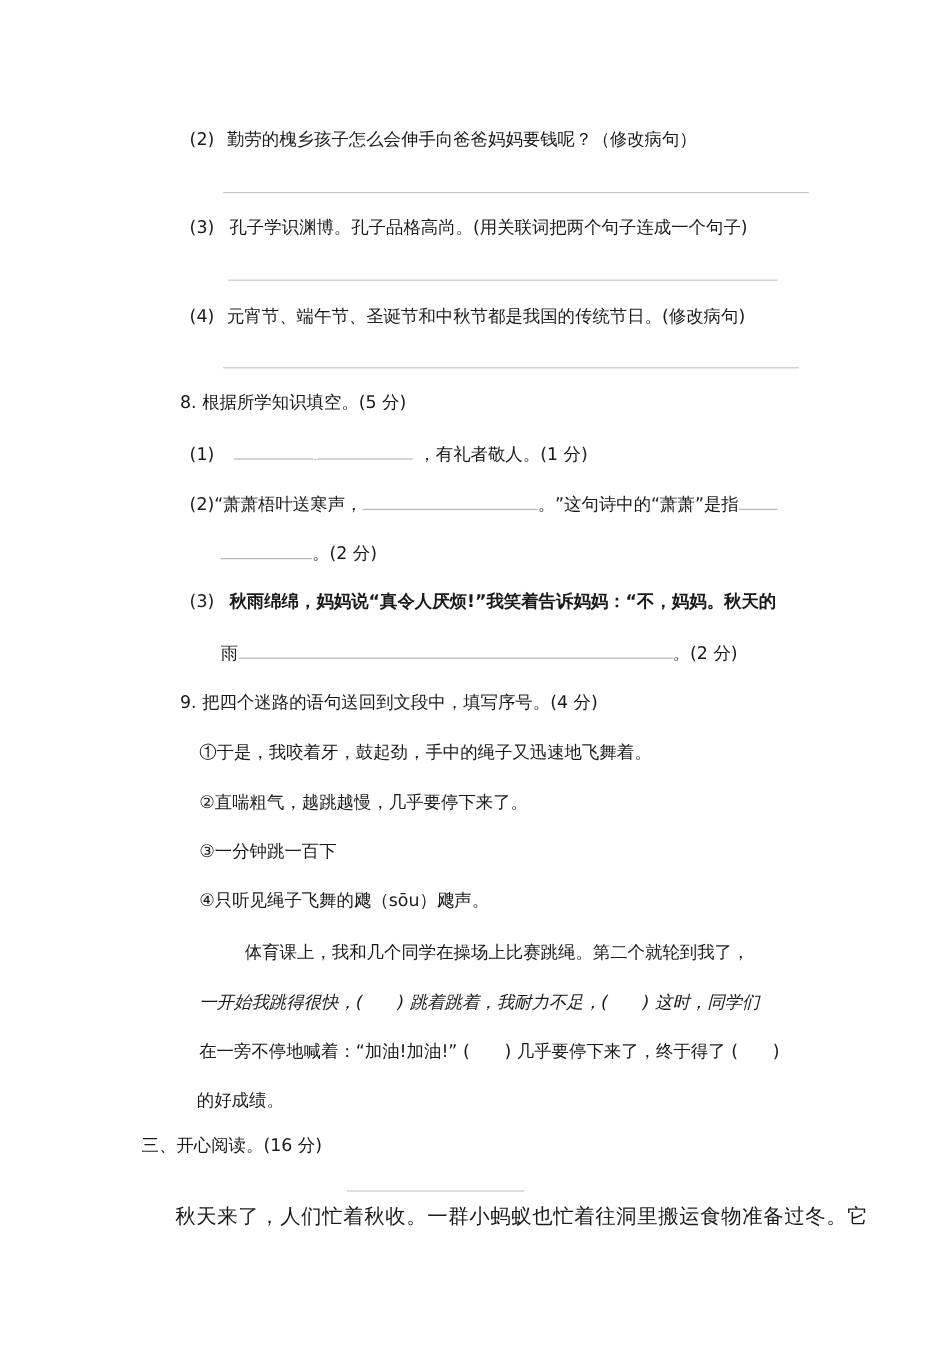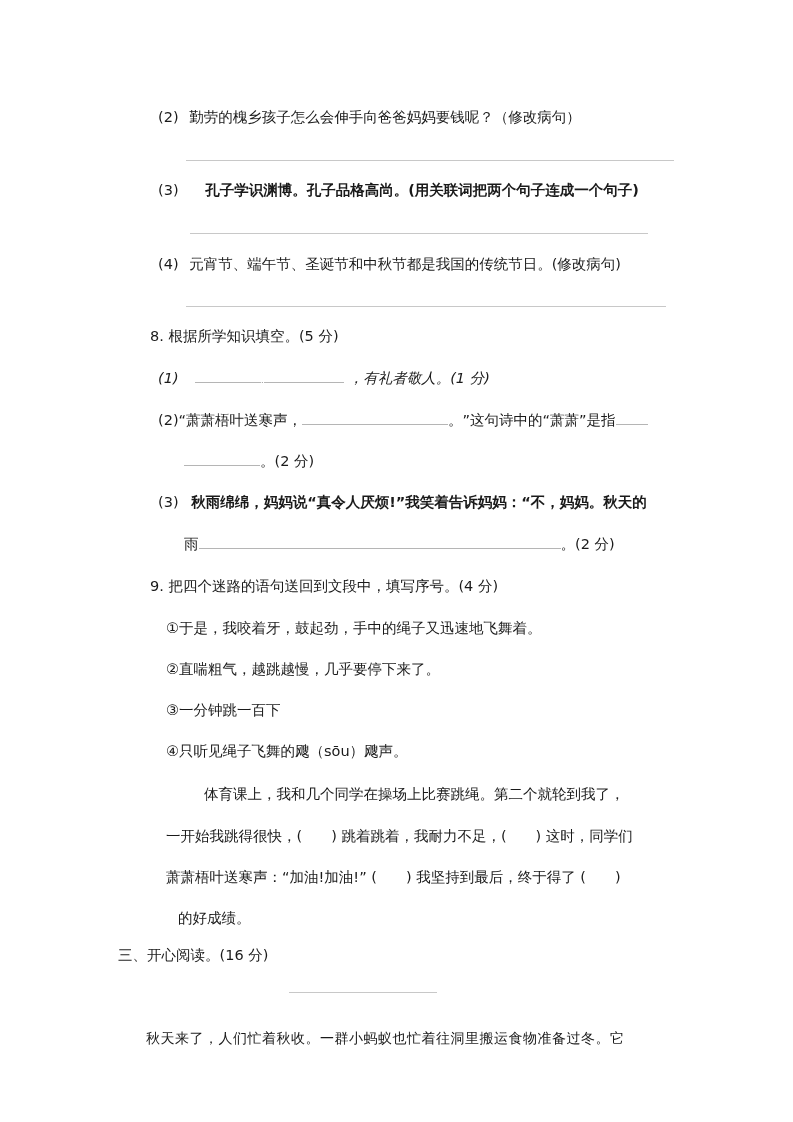--- a/index.html
+++ b/index.html
@@ -1,47 +1,47 @@
 <!DOCTYPE html>
 <html><head>
 <meta charset="utf-8">
 <style>
   html, body { margin: 0; padding: 0; background: #ffffff; }
   body { width: 793px; height: 1122px; position: relative; overflow: hidden;
          font-family: "DejaVu Sans", "Liberation Sans", sans-serif; color: #1a1a1a; }
   .ln { position: absolute; white-space: nowrap; font-size: 14.5px; line-height: 20px; }
   .rule { position: absolute; height: 1px; background: #c8c8c8; }
   .blank { display: inline-block; border-bottom: 1px solid #b5b5b5; height: 14px; vertical-align: baseline; }
-  .serif { font-family: "DejaVu Serif", "Liberation Serif", serif; font-size: 14px; letter-spacing: 0.5px; margin-top: 24px; }
+  .serif { font-family: "DejaVu Serif", "Liberation Serif", serif; font-size: 17px; letter-spacing: 0.5px; }
   .sec { font-size: 14.5px; text-align: right; }
 </style>
 </head>
 <body>
 
 <div class="ln" style="left:158px; top:107px;">
   <span>(2)</span>
   <span style="margin-left:6px;">勤劳的槐乡孩子怎么会伸手向爸爸妈妈要钱呢？（修改病句）</span>
 </div>
 <div class="rule" style="left:186px; top:160px; width:488px;"></div>
 
 <div class="ln" style="left:158px; top:180px;">
   <span>(3)</span>
-  <span style="margin-left:22px;font-weight:bold;">孔子学识渊博。孔子品格高尚。(用关联词把两个句子连成一个句子)</span>
+  <span style="margin-left:8px;">孔子学识渊博。孔子品格高尚。(用关联词把两个句子连成一个句子)</span>
 </div>
 <div class="rule" style="left:190px; top:233px; width:458px;"></div>
 
 <div class="ln" style="left:158px; top:254px;">
   <span>(4)</span>
   <span style="margin-left:6px;">元宵节、端午节、圣诞节和中秋节都是我国的传统节日。(修改病句)</span>
 </div>
 <div class="rule" style="left:186px; top:306px; width:480px;"></div>
 
 <div class="ln" style="left:150px; top:326px;">8. 根据所学知识填空。(5 分)</div>
 
-<div class="ln" style="left:158px; top:368px;font-style:italic;">
+<div class="ln" style="left:158px; top:368px;">
   <span>(1)</span>
   <span class="blank" style="width:66px; margin-left:12px;"></span><span style="color:#999;font-size:9px;">.</span><span class="blank" style="width:80px;"></span>
   <span>，有礼者敬人。(1 分)</span>
 </div>
 
 <div class="ln" style="left:158px; top:410px;text-align:right;">
   <span>(2)</span><span>“萧萧梧叶送寒声，</span><span class="blank" style="width:146px;"></span><span>。”这句诗中的“萧萧”是指</span><span class="blank" style="width:32px;"></span>
 </div>
 <div class="ln" style="left:184px; top:451px;">
   <span class="blank" style="width:76px;"></span><span>。(2 分)</span>
@@ -49,25 +49,25 @@
 
 <div class="ln" style="left:158px; top:492px;">
   <span>(3)</span>
   <span style="margin-left:8px;font-weight:bold;">秋雨绵绵，妈妈说“真令人厌烦!”我笑着告诉妈妈：“不，妈妈。秋天的</span>
 </div>
 <div class="ln" style="left:184px; top:534px;">
   <span>雨</span><span class="blank" style="width:362px;"></span><span>。(2 分)</span>
 </div>
 
 <div class="ln" style="left:150px; top:576px;">9. 把四个迷路的语句送回到文段中，填写序号。(4 分)</div>
-<div class="ln" style="left:166px; top:618px;">①于是，我咬着牙，鼓起劲，手中的绳子又迅速地飞舞着。</div>
+<div class="ln" style="left:166px; top:618px;font-family:Liberation Serif, serif;">①于是，我咬着牙，鼓起劲，手中的绳子又迅速地飞舞着。</div>
 <div class="ln" style="left:166px; top:659px;">②直喘粗气，越跳越慢，几乎要停下来了。</div>
 <div class="ln" style="left:166px; top:700px;">③一分钟跳一百下</div>
 <div class="ln" style="left:166px; top:741px;">④只听见绳子飞舞的飕（sōu）飕声。</div>
 
 <div class="ln" style="left:204px; top:784px;">体育课上，我和几个同学在操场上比赛跳绳。第二个就轮到我了，</div>
-<div class="ln" style="left:166px; top:826px;">一开始我跳得很快，(　　) 跳着跳着，我耐力不足，(　　) 这时，同学们</div>
-<div class="ln" style="left:166px; top:867px;">萧萧梧叶送寒声：“加油!加油!” (　　) 我坚持到最后，终于得了 (　　)</div>
-<div class="ln" style="left:178px; top:908px;">的好成绩。</div>
+<div class="ln" style="left:166px; top:826px;font-style:italic;">一开始我跳得很快，(　　) 跳着跳着，我耐力不足，(　　) 这时，同学们</div>
+<div class="ln" style="left:166px; top:867px;">在一旁不停地喊着：“加油!加油!” (　　) 几乎要停下来了，终于得了 (　　)</div>
+<div class="ln" style="left:164px; top:908px;">的好成绩。</div>
 
 <div class="ln sec" style="left:118px; top:945px;">三、开心阅读。(16 分)</div>
 <div class="rule" style="left:289px; top:992px; width:148px;"></div>
 <div class="ln serif" style="left:146px; top:1004px;">秋天来了，人们忙着秋收。一群小蚂蚁也忙着往洞里搬运食物准备过冬。它</div>
 
 </body></html>

